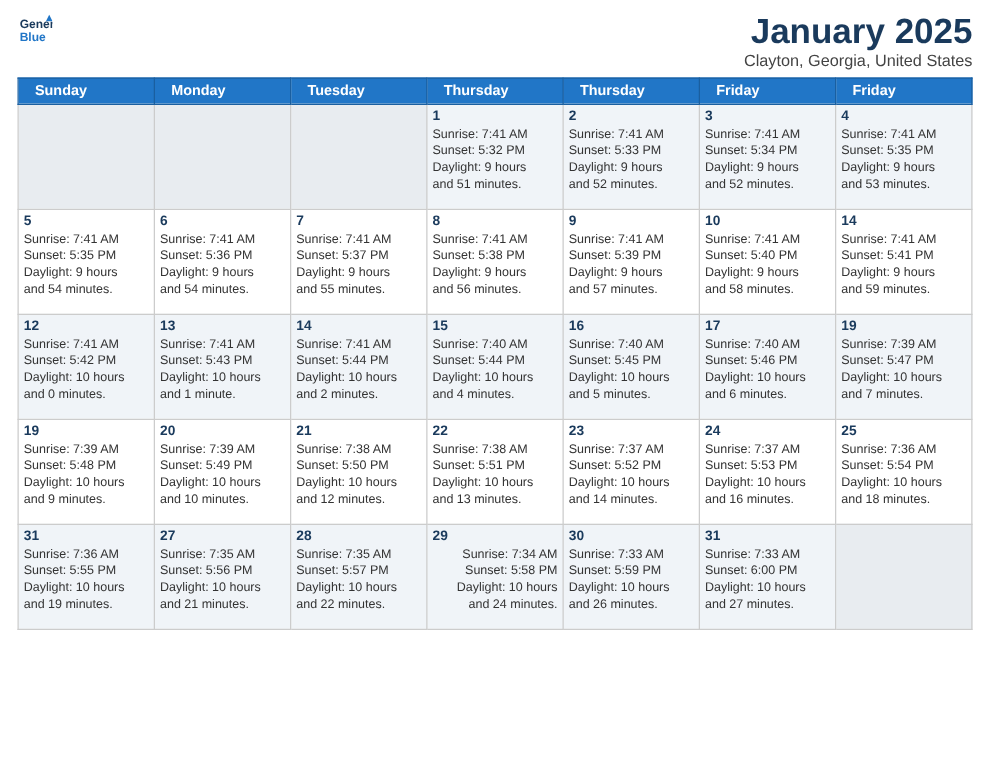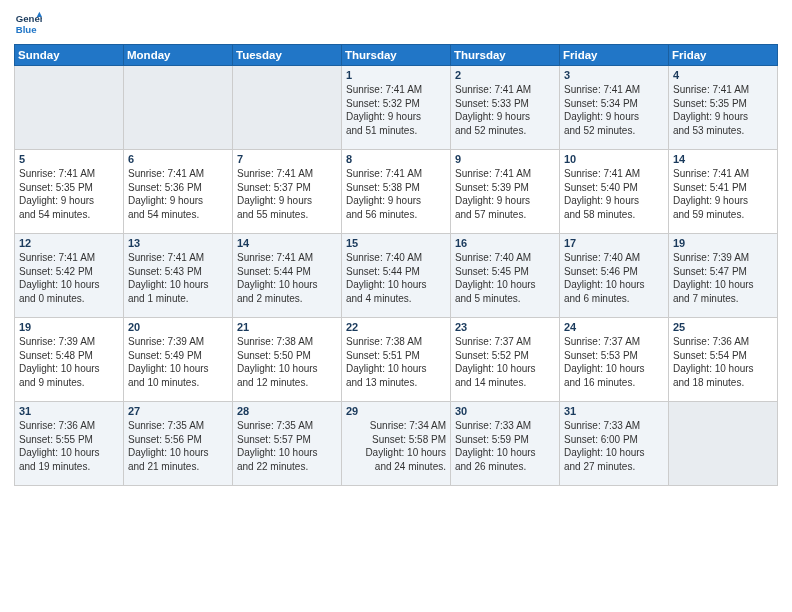--- a/index.html
+++ b/index.html
@@ -48,21 +48,21 @@
       width: 100%;
       border-collapse: collapse;
       border: 1px solid #ccc;
       table-layout: fixed;
     }
     .calendar th {
       background: #2176c7;
       color: #fff;
       font-size: 11.5px;
       font-weight: bold;
-      padding: 4px 3px;
+      padding: 4px 13px;
       text-align: left;
       border: 1px solid #1a5fa0;
     }
     .calendar td {
       vertical-align: top;
       border: 1px solid #ccc;
       padding: 3px 4px;
       height: 84px;
       background: #fff;
       font-size: 9.5px;
@@ -97,20 +97,22 @@
 <div class="page">
   <div class="header">
     <div class="logo">
       <svg class="logo-icon" viewBox="0 0 32 32">
         <text x="2" y="14" font-size="11" font-weight="bold" fill="#1a3a5c">General</text>
         <text x="2" y="26" font-size="11" font-weight="bold" fill="#2176c7">Blue</text>
         <polygon points="26,8 32,8 29,2" fill="#2176c7"></polygon>
       </svg>
     </div>
     <div class="title-block">
+      <div class="month-title">January 2025</div>
+      <div class="subtitle">Clayton, Georgia, United States</div>
     </div>
   </div>
 
   <table class="calendar">
     <thead>
       <tr>
       <th>Sunday</th>
           <th>Monday</th>
           <th>Tuesday</th>
           <th>Thursday</th>

